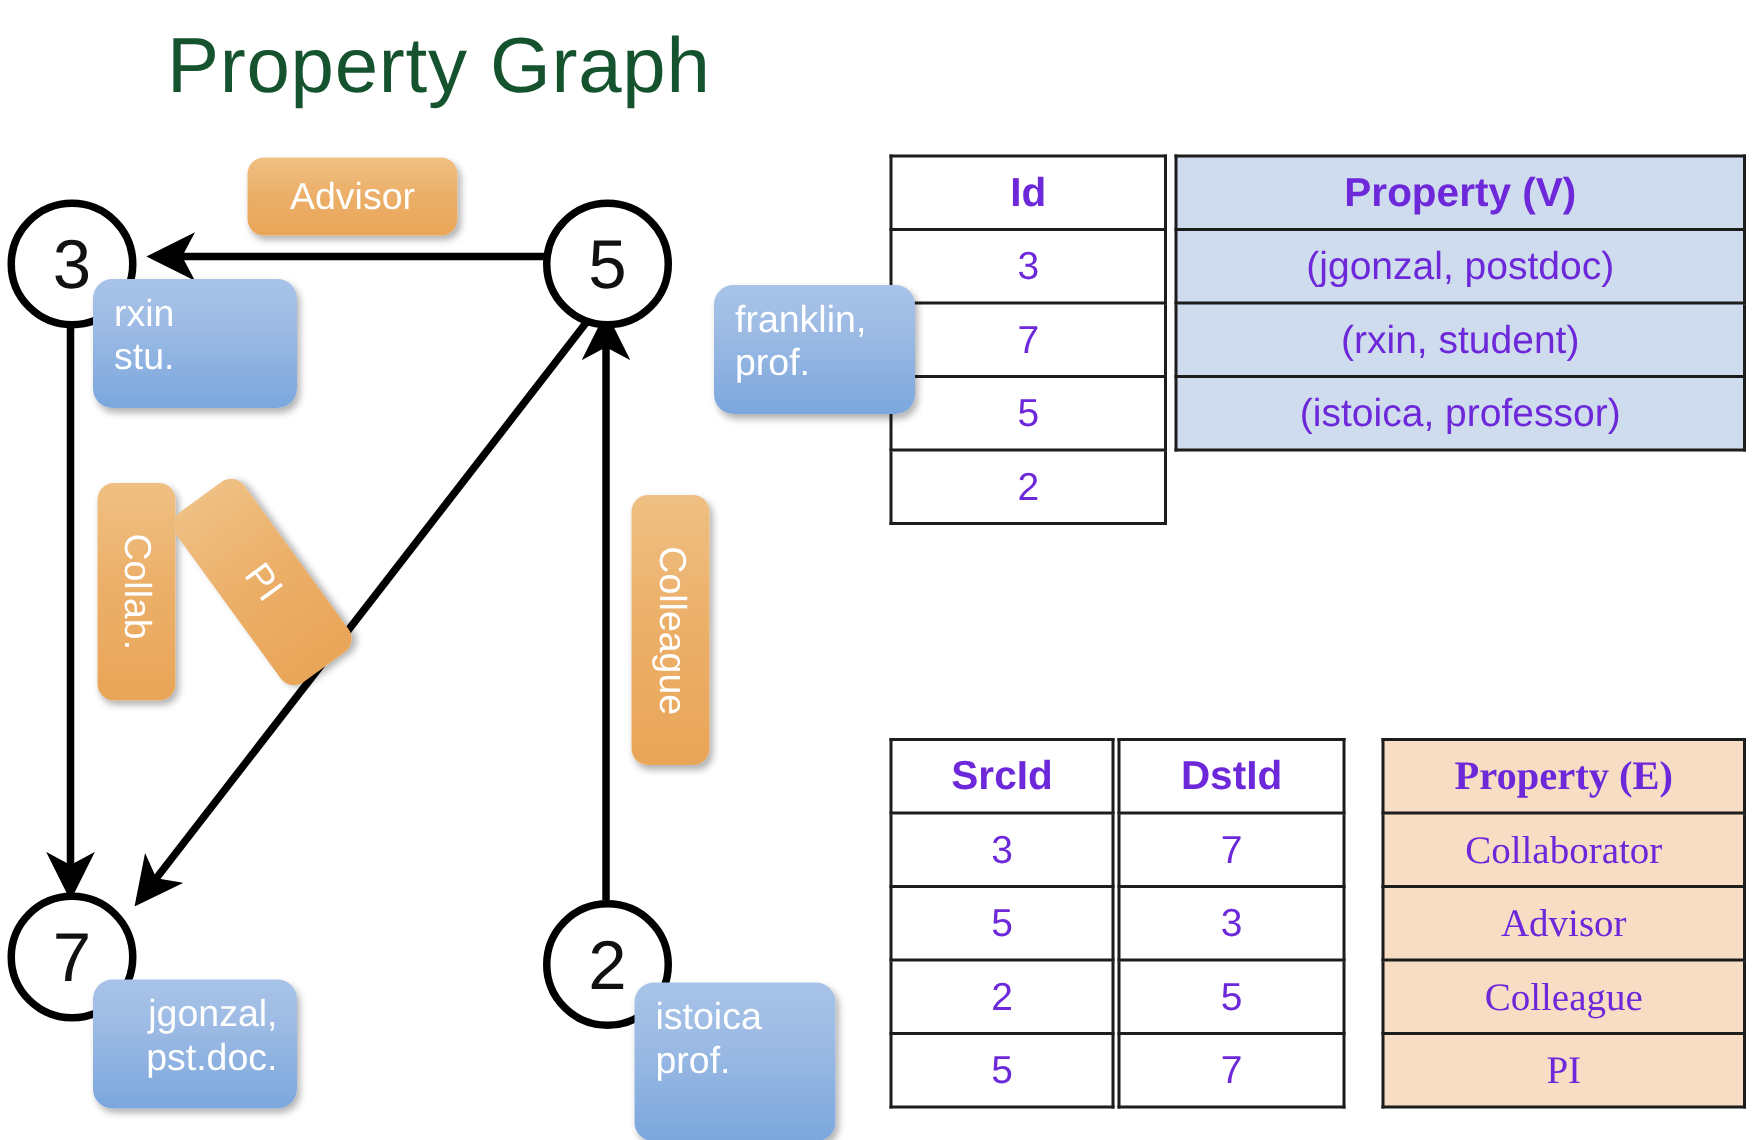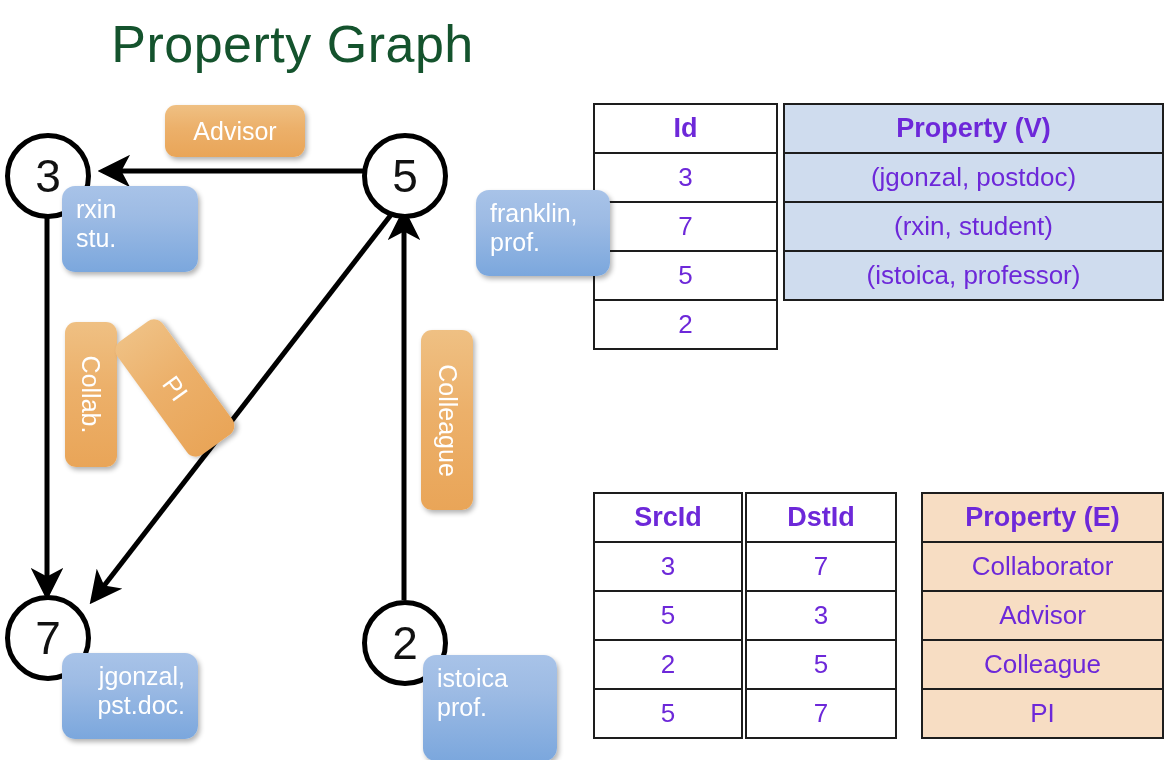--- a/index.html
+++ b/index.html
@@ -83,21 +83,21 @@
     font-weight:300;
     font-size:26px;
     color:#6d28d9;
     text-align:center;
     padding:0;
     height:47px;
     background:#ffffff;
   }
   .tbl th{font-weight:700;font-size:27px;}
   .prop-v td, .prop-v th{background:#cfdcee;}
-  .prop-e td, .prop-e th{background:#f7ddc3;}
+  .prop-e td, .prop-e th{background:#f7ddc3;font-family:Liberation Serif, serif;}
 
   #vt-id{left:593px;top:103px;width:185px;}
   #vt-prop{left:783px;top:103px;width:381px;}
   #et-src{left:593px;top:492px;width:150px;}
   #et-dst{left:745px;top:492px;width:152px;}
   #et-prop{left:921px;top:492px;width:243px;}
 </style>
 </head>
 <body>
 

